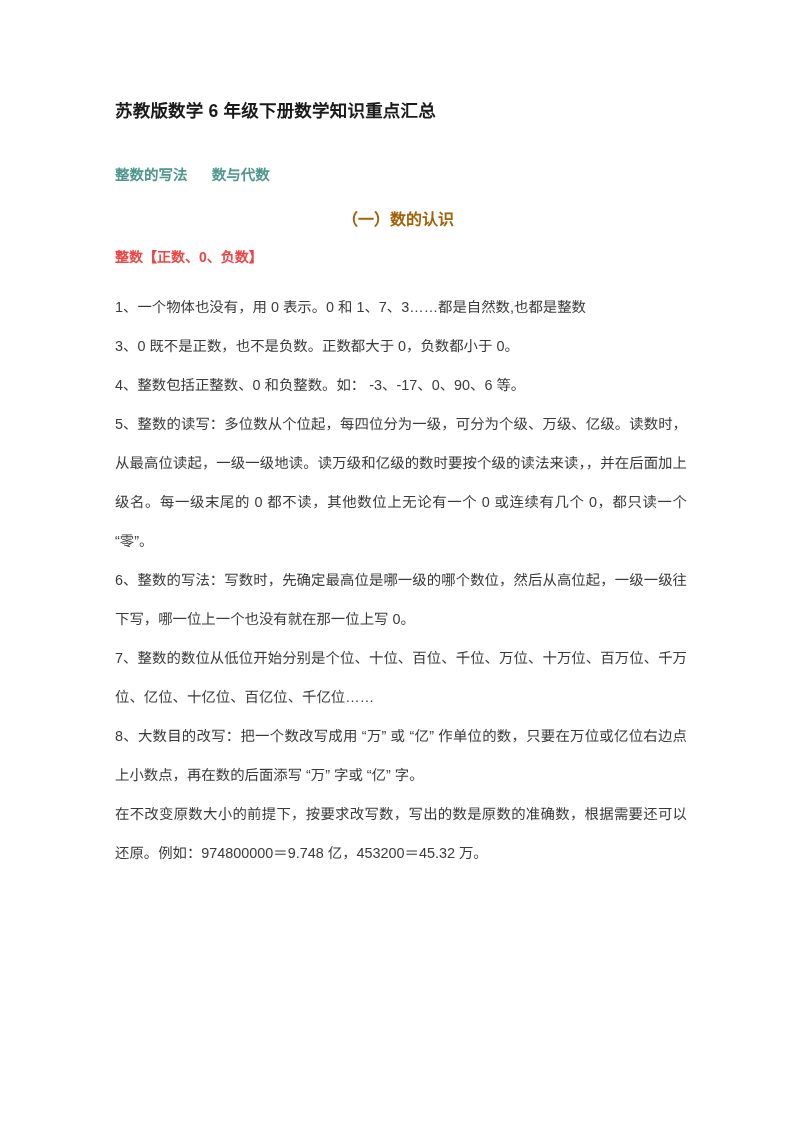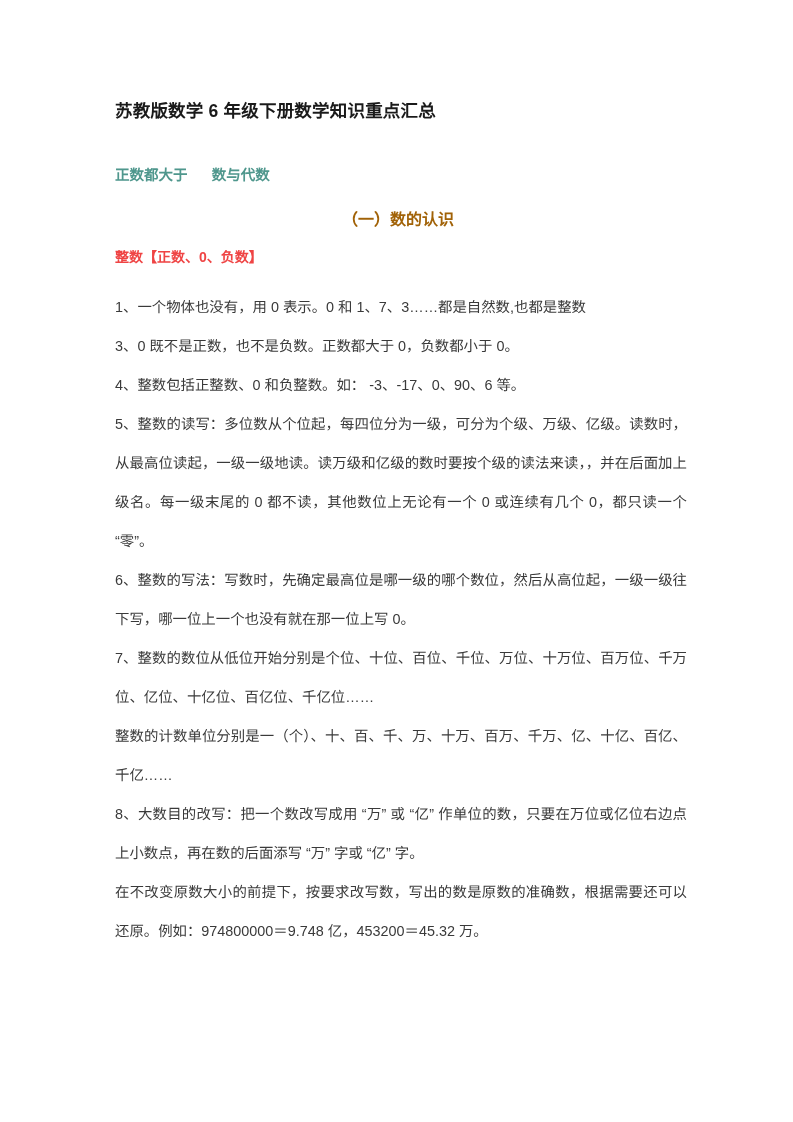--- a/index.html
+++ b/index.html
@@ -98,32 +98,31 @@
   }
 </style>
 </head>
 <body>
 
 <div class="page">
   <div class="content">
 
     <h1 class="doc-title">苏教版数学 6 年级下册数学知识重点汇总</h1>
 
-    <div class="part-heading">正数都大于      数与代数</div>
+    <div class="part-heading">整数的写法      数与代数</div>
 
     <div class="sub-heading">（一）数的认识</div>
 
     <div class="topic-heading">整数【正数、0、负数】</div>
 
     <div class="body-block">
       <p class="para">1、一个物体也没有，用 0 表示。0 和 1、7、3……都是自然数,也都是整数</p>
       <p class="para">3、0 既不是正数，也不是负数。正数都大于 0，负数都小于 0。</p>
       <p class="para">4、整数包括正整数、0 和负整数。如： -3、-17、0、90、6 等。</p>
       <p class="para">5、整数的读写：多位数从个位起，每四位分为一级，可分为个级、万级、亿级。读数时，从最高位读起，一级一级地读。读万级和亿级的数时要按个级的读法来读，，并在后面加上级名。每一级末尾的 0 都不读，其他数位上无论有一个 0 或连续有几个 0，都只读一个 “零”。</p>
       <p class="para">6、整数的写法：写数时，先确定最高位是哪一级的哪个数位，然后从高位起，一级一级往下写，哪一位上一个也没有就在那一位上写 0。</p>
       <p class="para">7、整数的数位从低位开始分别是个位、十位、百位、千位、万位、十万位、百万位、千万位、亿位、十亿位、百亿位、千亿位……</p>
-      <p class="para">整数的计数单位分别是一（个）、十、百、千、万、十万、百万、千万、亿、十亿、百亿、千亿……</p>
       <p class="para">8、大数目的改写：把一个数改写成用 “万” 或 “亿” 作单位的数，只要在万位或亿位右边点上小数点，再在数的后面添写 “万” 字或 “亿” 字。</p>
       <p class="para">在不改变原数大小的前提下，按要求改写数，写出的数是原数的准确数，根据需要还可以还原。例如：974800000＝9.748 亿，453200＝45.32 万。</p>
     </div>
 
   </div>
 </div>
 
 </body></html>

